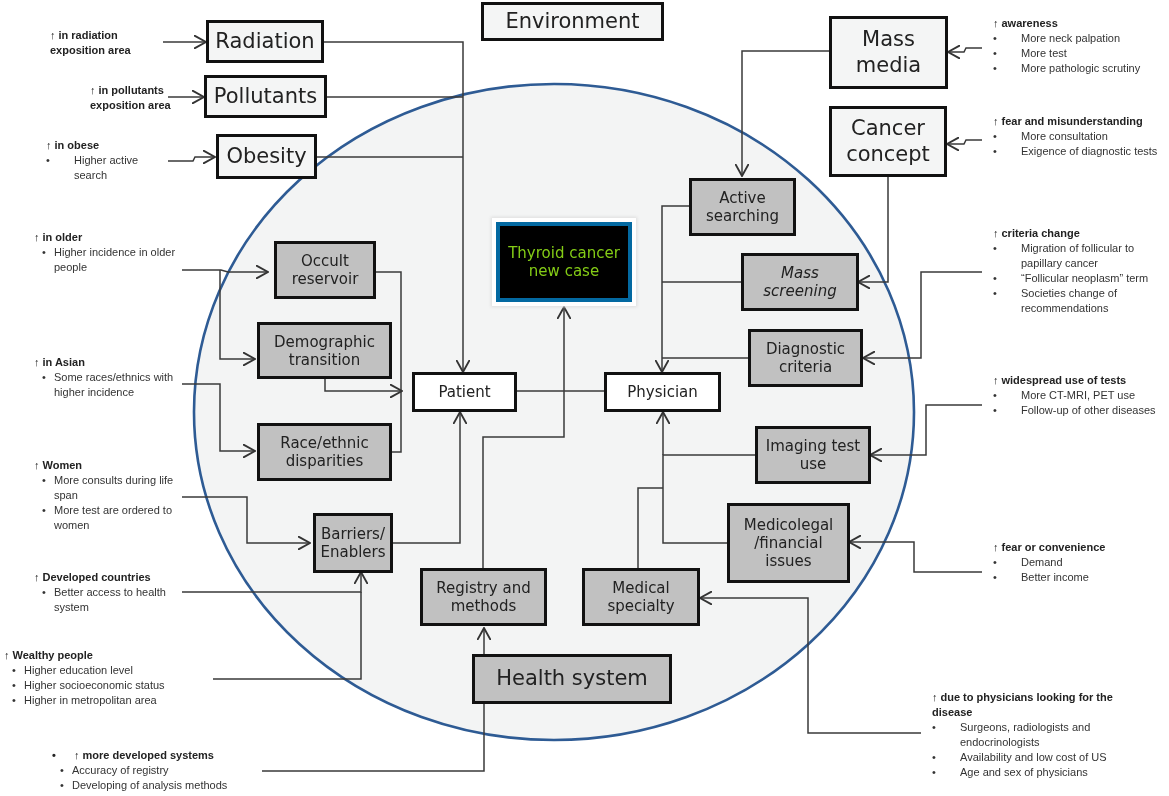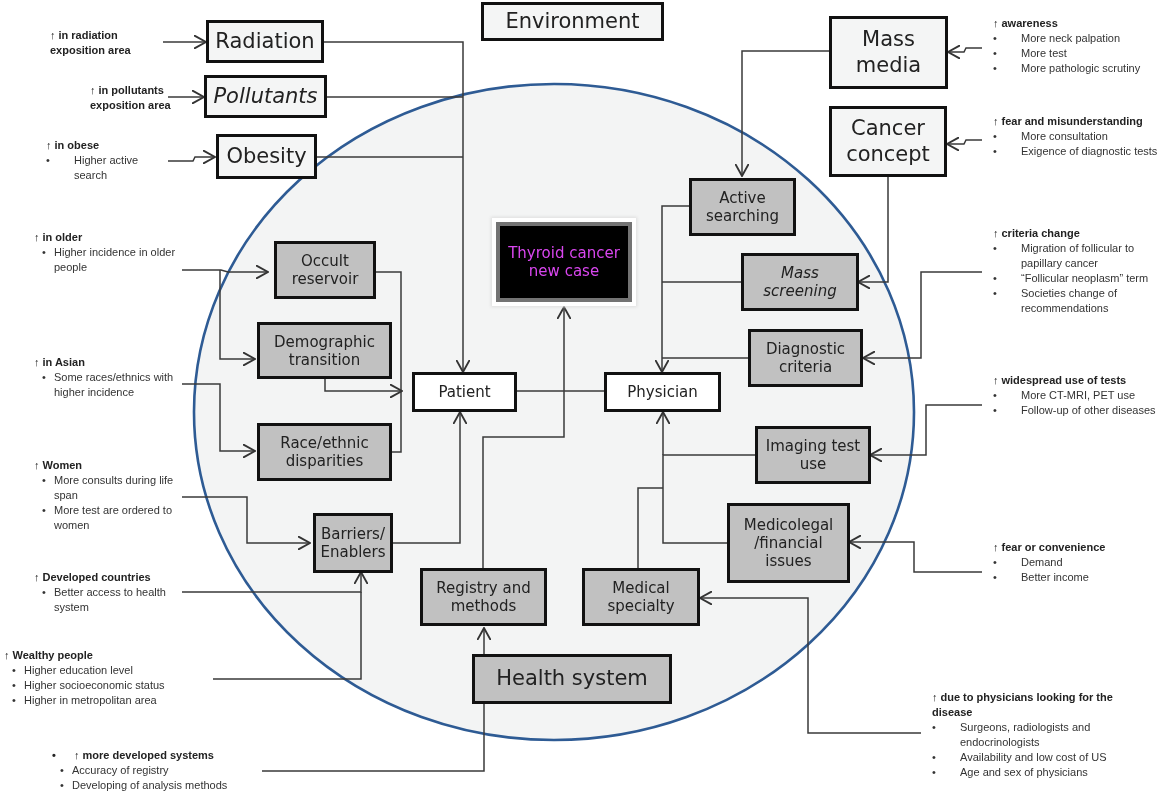--- a/index.html
+++ b/index.html
@@ -5,21 +5,21 @@
   html, body { margin: 0; padding: 0; background: #ffffff; }
   body { width: 1169px; height: 796px; position: relative; overflow: hidden;
          font-family: "DejaVu Sans", "Liberation Sans", sans-serif; color: #222; }
   #diagram { position: absolute; left: 0; top: 0; width: 1169px; height: 796px; }
   .box { position: absolute; box-sizing: border-box; border: 3.5px solid #111;
          display: flex; align-items: center; justify-content: center; text-align: center;
          line-height: 1.2; }
   .box.white { background: #f4f5f5; }
   .box.plain { background: #ffffff; }
   .box.grey { background: #c1c1c1; }
-  .box.black { background: #000; color: #d946ef; border: 4px solid #737373; box-shadow: 0 0 0 4px #fff, 0 0 3px 5px #ddd; }
+  .box.black { background: #000; color: #84cc16; border: 4px solid #0369a1; box-shadow: 0 0 0 4px #fff, 0 0 3px 5px #ddd; }
   .big { font-size: 21px; }
   .mid { font-size: 15px; }
   .note { position: absolute; font-size: 11px; line-height: 15px; color: #333;
           font-family: "Liberation Sans", sans-serif; }
   .note .hd { font-weight: bold; color: #222; }
   .note .arrow { font-weight: bold; margin-right: 3px; }
   .note ul { margin: 0; padding: 0; list-style: none; }
   .note li { position: relative; padding-left: 28px; }
   .note li::before { content: "•"; position: absolute; left: 0; }
   .note.tight li { padding-left: 20px; }
@@ -75,21 +75,21 @@
 
     <path d="M517,391 L605,391"></path>
 
     <path d="M483,568 L483,437 L564,437 L564,307" marker-end="url(#arr)"></path>
     <path d="M262,771 L484,771 L484,628" marker-end="url(#arr)"></path>
   </g>
 </svg>
 
 <div class="box white big" style="left:481px;top:2px;width:183px;height:39px;">Environment</div>
 <div class="box white big" style="left:206px;top:20px;width:118px;height:43px;">Radiation</div>
-<div class="box white big" style="left:204px;top:75px;width:123px;height:43px;font-style:italic;">Pollutants</div>
+<div class="box white big" style="left:204px;top:75px;width:123px;height:43px;">Pollutants</div>
 <div class="box white big" style="left:216px;top:134px;width:101px;height:45px;">Obesity</div>
 <div class="box white big" style="left:829px;top:16px;width:119px;height:73px;">Mass media</div>
 <div class="box white big" style="left:829px;top:106px;width:118px;height:71px;">Cancer concept</div>
 
 <div class="box black mid" style="left:496px;top:222px;width:136px;height:80px;">Thyroid cancer new case</div>
 <div class="box plain mid" style="left:412px;top:372px;width:105px;height:40px;text-align:right;">Patient</div>
 <div class="box plain mid" style="left:604px;top:372px;width:117px;height:40px;">Physician</div>
 
 <div class="box grey mid" style="left:274px;top:241px;width:102px;height:58px;">Occult reservoir</div>
 <div class="box grey mid" style="left:257px;top:322px;width:135px;height:57px;">Demographic transition</div>

